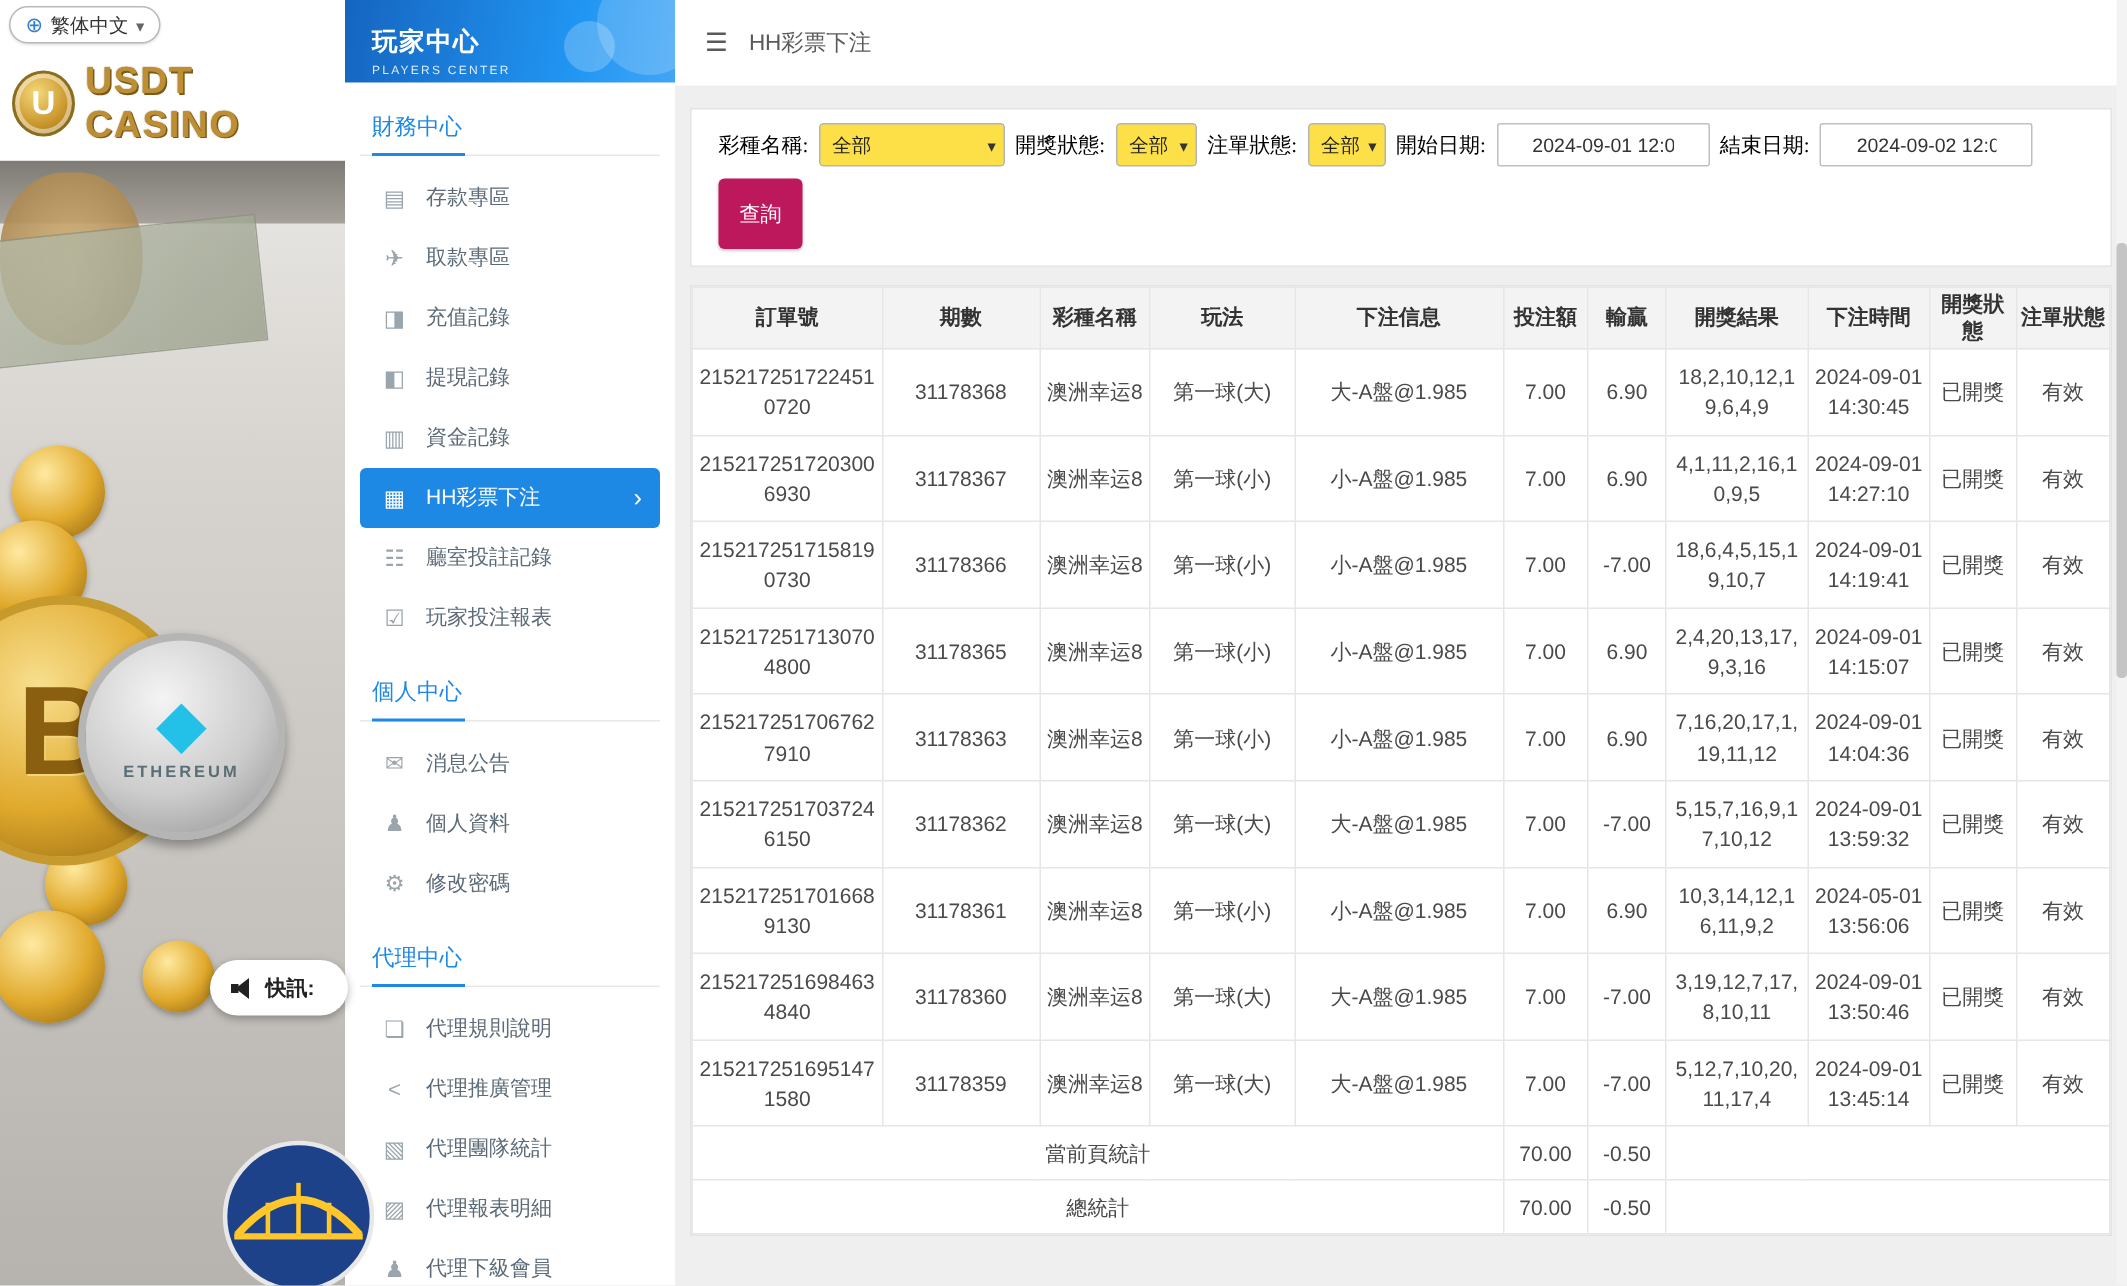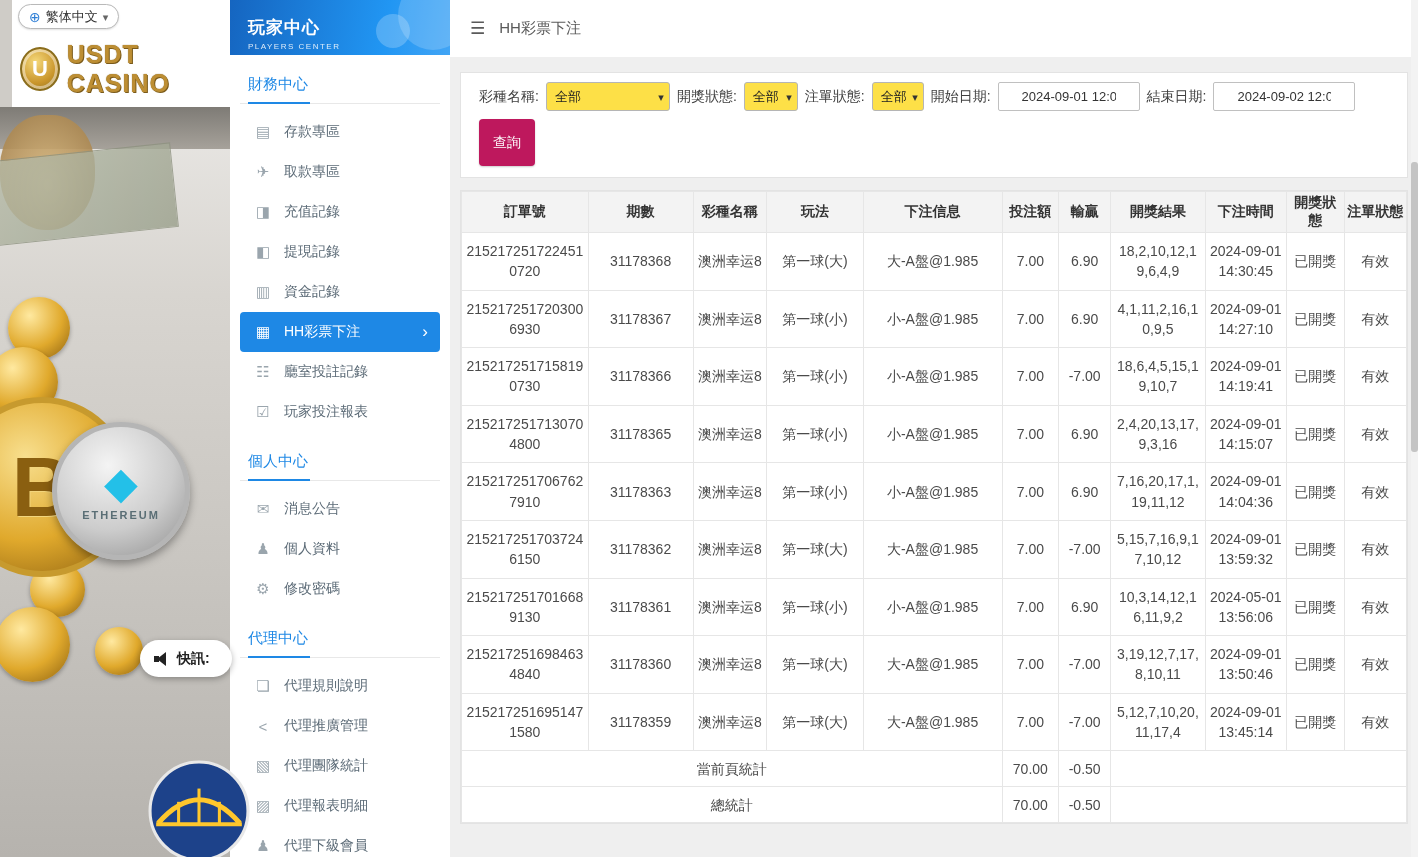--- a/index.html
+++ b/index.html
@@ -25,21 +25,21 @@
   .btc-coin { position:absolute; left:-48px; top:290px; width:180px; height:180px; border-radius:50%;
     background:radial-gradient(circle at 40% 32%,#f8df8e,#e0a92c 55%,#8a5f10);
     border:6px solid #c79a2e; display:flex; align-items:center; justify-content:center; }
   .btc-b { font-size:84px; font-weight:bold; color:#8a5f10; text-shadow:1px 1px 0 #f3d57c; }
   .eth-coin { position:absolute; left:52px; top:315px; width:138px; height:138px; border-radius:50%;
     background:radial-gradient(circle at 40% 30%,#f4f4f4,#cccccc 55%,#8f8f8f);
     border:5px solid #b5b5b5; display:flex; flex-direction:column; align-items:center; justify-content:center;
     box-shadow:0 4px 8px rgba(0,0,0,.35); }
   .eth-diamond { font-size:44px; color:#23c0e8; line-height:1; }
   .eth-text { font-size:11px; letter-spacing:2px; color:#5a6e75; margin-top:4px; font-weight:bold; }
-  .top-white { position:absolute; top:0; left:12px; right:0; height:107px; background:#fff; }
+  .top-white { position:absolute; top:0; left:0; right:0; height:107px; background:#fff; }
   .lang-pill { position:absolute; top:4px; left:6px; height:25px; border:1px solid #b9b9b9; border-radius:13px;
     background:#fff; display:flex; align-items:center; gap:5px; padding:0 10px; font-size:13px; color:#333;
     box-shadow:0 1px 2px rgba(0,0,0,.12); cursor:pointer; }
   .globe::before { content:"\2295"; color:#2f7fd6; font-size:14px; }
   .caret::after { content:"\25BE"; color:#666; font-size:11px; }
   .brand-row { position:absolute; top:40px; left:8px; display:flex; align-items:center; gap:7px; }
   .brand-coin { width:44px; height:44px; border-radius:50%;
     background:radial-gradient(circle at 38% 32%,#f5d87a,#c9952b 60%,#8a6d1d);
     border:2px solid #8a6d1d; display:flex; align-items:center; justify-content:center;
     color:#fff; font-weight:bold; font-size:22px; box-shadow:inset 0 0 0 3px rgba(255,255,255,.45); }
@@ -76,21 +76,21 @@
   .menu-item.active::after { content:"\203A"; position:absolute; right:12px; font-size:17px; color:#fff; }
 
   
   .main { flex:1; background:#efefef; position:relative; overflow:hidden; }
   .topbar { height:57px; background:#fff; display:flex; align-items:center; padding:0 20px; gap:14px; color:#5a5a5a; }
   .hamburger::before { content:"\2630"; font-size:17px; }
   .topbar-title { font-size:15px; }
   .content { padding:15px 10px 0 10px; }
   .filter-box { background:#fff; border:1px solid #e3e3e3; padding:9px 18px 11px; }
   .filter-row { display:flex; align-items:center; gap:7px; font-size:14px; }
-  .f-label { color:#404040; white-space:nowrap; }
+  .f-label { color:#000000; white-space:nowrap;font-family:Liberation Serif, serif; }
   .select { height:29px; border:1px solid #b5b5b5; border-radius:3px; background:#fde047; display:flex;
     align-items:center; justify-content:space-between; padding:0 5px 0 8px; font-size:13px; color:#222; cursor:pointer; }
   .sel-lottery { width:124px; } .sel-draw { width:54px; } .sel-order { width:52px; }
   .select .caret::after { color:#333; }
   .date-input { width:142px; height:29px; border:1px solid #c0c0c0; border-radius:2px; font-size:13px;
     color:#333; padding:0 23px; font-family:"Liberation Sans","DejaVu Sans",sans-serif; }
   .query-btn { margin-top:8px; background:#be185d; color:#fff; border:none; border-radius:4px;
     height:47px; padding:0 14px; font-size:14px; cursor:pointer; box-shadow:0 1px 2px rgba(0,0,0,.2); }
   .table-box { background:#fff; border:1px solid #e3e3e3; margin-top:12px; }
   table { width:100%; border-collapse:collapse; table-layout:fixed; }

